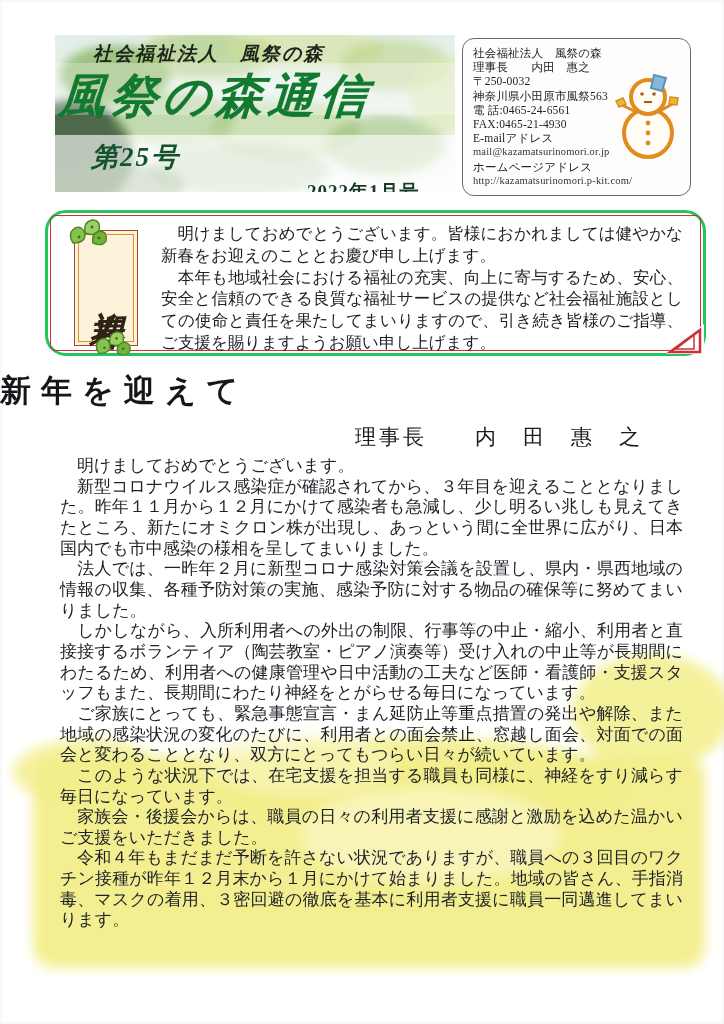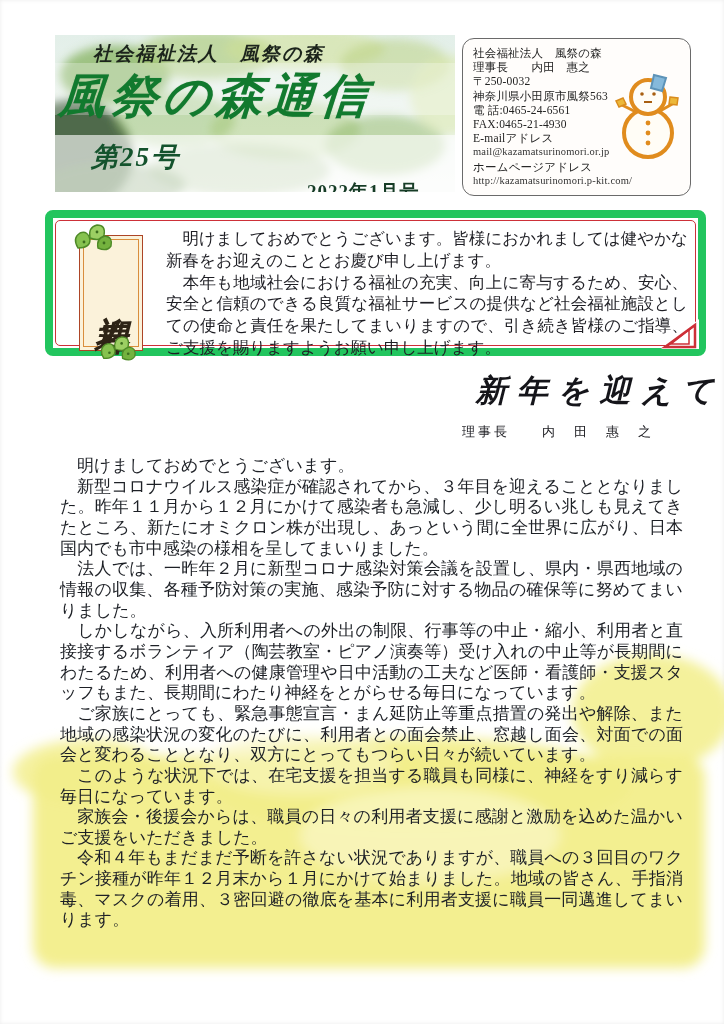--- a/index.html
+++ b/index.html
@@ -15,34 +15,34 @@
   .banner .issue-no { position:absolute; left:36px; top:104px; font-size:27px; font-weight:bold; font-style:italic; color:#14532d; letter-spacing:2px; }
   .banner .issue-date { position:absolute; left:252px; top:117px; font-size:19px; font-weight:bold; color:#163c26; letter-spacing:1px;margin-top:27px; }
 
   
   .contact { position:absolute; left:462px; top:38px; width:229px; height:158px; border:1.5px solid #6a6a6a; border-radius:12px; background:#fffdfb; padding:7px 8px 4px 10px; }
   .contact .cline { font-size:11.5px; line-height:14.2px; color:#222; white-space:nowrap; letter-spacing:0.2px; }
   .contact .cline.small { font-size:10.5px; color:#333; }
   .contact .snowman { position:absolute; right:6px; top:28px; }
 
   
-  .greeting-box { position:absolute; left:45px; top:210px; width:661px; height:146px; border:8px solid #22c55e; border-radius:8px; background:#fff; }
+  .greeting-box { position:absolute; left:45px; top:210px; width:661px; height:146px; border:3px solid #22c55e; border-radius:21px; background:#fff; }
   .greeting-inner { position:absolute; inset:2px; border:1.2px solid #cd3038; border-radius:5px; }
   .geishun { position:absolute; left:26px; top:17px; width:64px; height:116px; background:#fbf2da; border:1.5px solid #ad4526; padding:3px; }
   .geishun .in { width:100%; height:100%; border:1.5px solid #d98e3c; display:flex; align-items:center; justify-content:center; }
   .geishun .txt { writing-mode:vertical-rl; font-size:35px; font-weight:bold; color:#2e2416; letter-spacing:6px; line-height:1; font-style:italic; }
   .pine { position:absolute; }
   .pine.top { left:-12px; top:-14px; }
   .pine.bottom { left:14px; bottom:-14px; }
   .greeting-text { position:absolute; left:113px; top:10px; width:522px; font-size:16.5px; line-height:21.8px; color:#1e1e24; text-align:justify; }
   .fold-corner { position:absolute; right:-3px; bottom:-3px; }
 
   
-  .article-title { position:absolute; left:0; top:370px; width:724px; text-align:right; font-size:31px; font-weight:bold; font-style:italic; letter-spacing:10px; color:#15151a; }
-  .byline { position:absolute; right:70px; top:423px; font-size:13px; color:#1a1a1f; letter-spacing:3px; white-space:nowrap; }
+  .article-title { position:absolute; left:0; top:370px; width:724px; text-align:left; font-size:31px; font-weight:bold; letter-spacing:10px; color:#15151a; }
+  .byline { position:absolute; right:81px; top:423px; font-size:21px; color:#1a1a1f; letter-spacing:3px; white-space:nowrap; }
   .body-text { position:absolute; left:60px; top:456px; width:623px; z-index:2; }
   .body-text p { font-size:17px; line-height:20.65px; color:#1d2026; text-align:justify; margin:0; }
 
   
   .highlight { position:absolute; left:0; top:620px; width:724px; height:404px; z-index:1; pointer-events:none; }
 </style>
 </head>
 <body>
 
 <div class="page">

